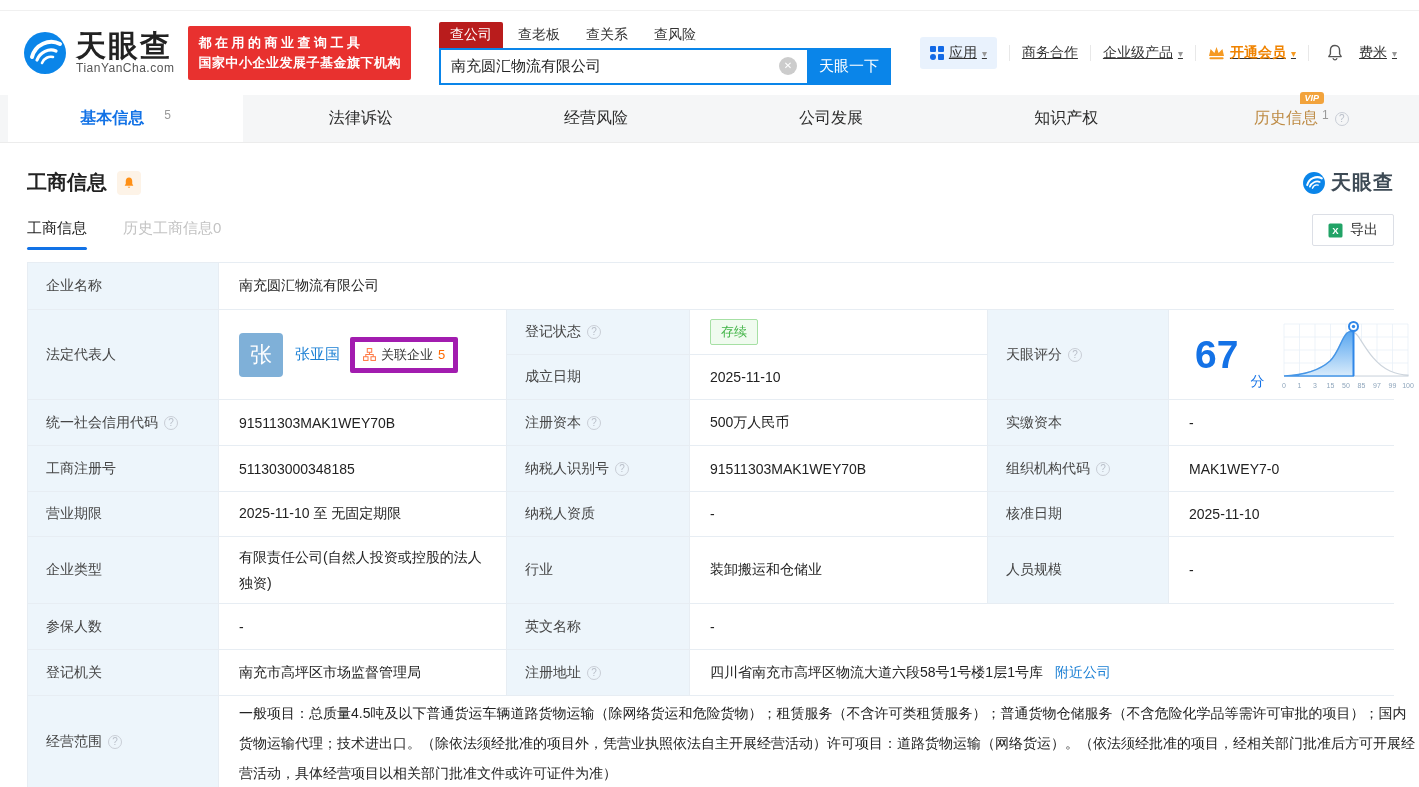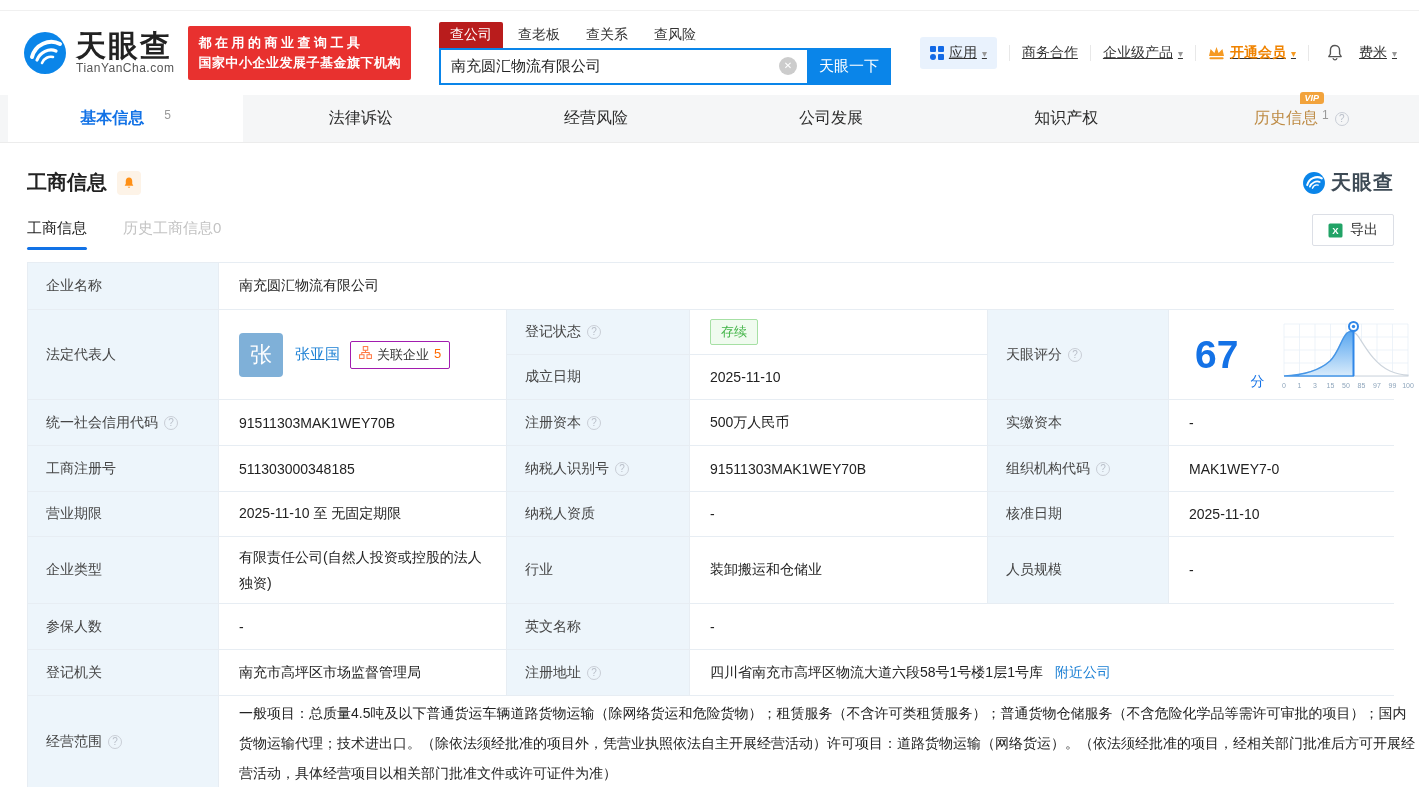--- a/index.html
+++ b/index.html
@@ -75,21 +75,21 @@
   .tl { background:#edf5fb; display:flex; align-items:center; padding:0 8px 0 18px;
     font-size:14px; color:#454545; }
   .tv { background:#fff; display:flex; align-items:center; padding:0 12px 0 20px;
     font-size:14px; color:#222; }
   .tv.multi { line-height:26px; }
   .tv.scope { line-height:30px; padding-top:2px; }
   .avatar { width:44px; height:44px; border-radius:4px; background:#7fb0d8; color:#fff;
     font-size:22px; display:flex; align-items:center; justify-content:center; flex:none; }
   .link { color:#1a7fd4; cursor:pointer; text-decoration:none;font-family:Liberation Mono, monospace; }
   .rep-name { margin:0 10px 0 12px; font-size:15px; }
-  .rel-badge { display:inline-flex; align-items:flex-start; gap:5px; border:1px solid #a21caf;
+  .rel-badge { display:inline-flex; align-items:center; gap:5px; border:5px solid #a21caf;
     border-radius:2px; padding:4px 8px; font-size:13px; color:#333; cursor:pointer; background:#fff; }
   .rel-badge .cnt { color:#ff6a00; }
   .badge-green { background:#f0fbef; border:1px solid #a6e0a4; color:#44b549; font-size:13px;
     padding:3px 10px; border-radius:2px; }
   .score-cell { padding-left:26px; gap:10px; }
   .score-num { font-size:39px; font-weight:bold; color:#1472e6; line-height:1; }
   .score-unit { font-size:14px; color:#1472e6; align-self:flex-end; margin:0 2px 8px 2px; }
   .addr-link { margin-left:12px; }
 </style>
 </head>

